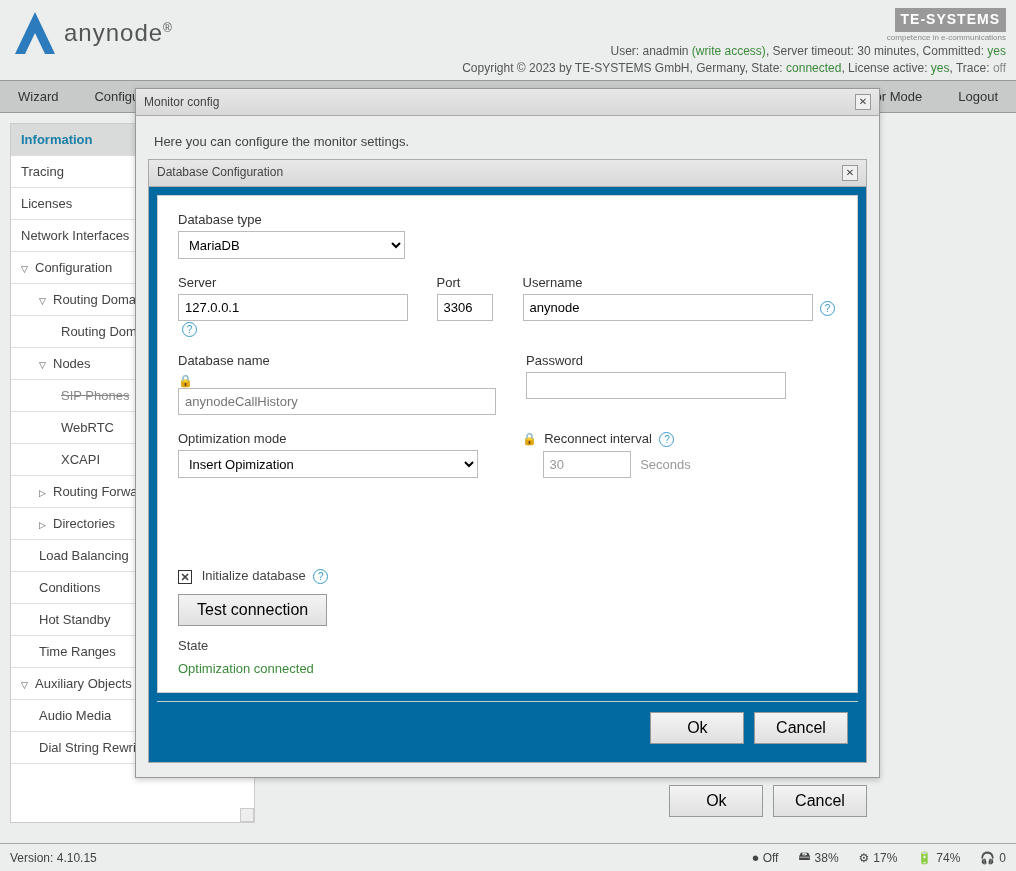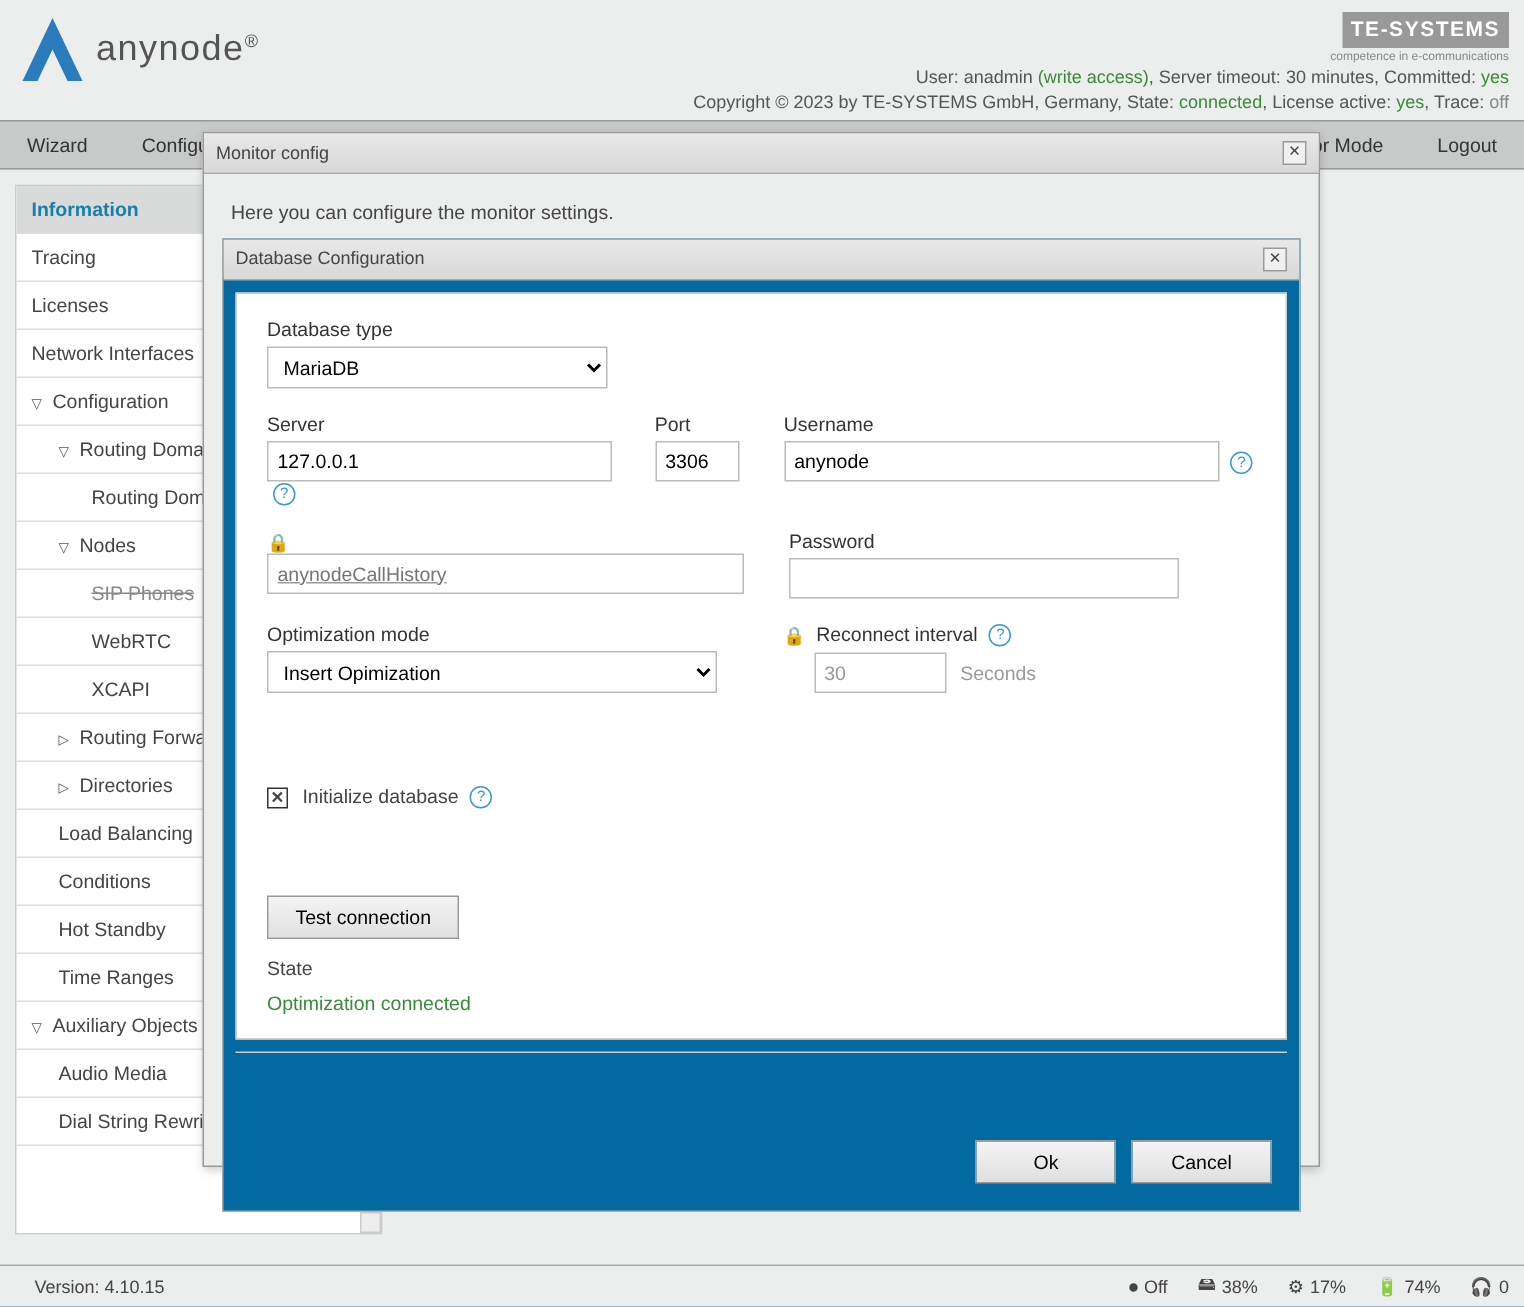--- a/index.html
+++ b/index.html
@@ -48,30 +48,30 @@
 select, input[type=text], input[type=password] { border: 1px solid #bbb; padding: 5px 6px; font-size: 13px; background: #fff; }
 select { width: 227px; height: 28px; }
 .in-server { width: 230px; }
 .in-port { width: 56px; text-align: left; }
 .in-sm { width: 88px; text-align: left; }
 .full { width: 290px; }
 .disabled-input { background: #f0f0f0; color: #999; }
 .help-icon { display: inline-block; width: 15px; height: 15px; border: 1px solid #3a9acb; border-radius: 50%; color: #3a9acb; font-size: 10px; text-align: center; line-height: 14px; margin-left: 4px; vertical-align: middle; cursor: pointer; }
 .lock-icon { display: inline-block; width: 12px; color: #999; font-size: 12px; margin-right: 6px; vertical-align: middle; }
 .chk { display: inline-block; width: 14px; height: 14px; border: 1px solid #333; text-align: center; line-height: 12px; font-size: 11px; font-weight: bold; margin-right: 6px; vertical-align: middle; }
-.btn { background: linear-gradient(#f4f4f4, #e0e0e0); border: 1px solid #999; padding: 6px 18px; cursor: pointer; font-size: 13px; min-width: 94px; margin-top: 48px; }
+.btn { background: linear-gradient(#f4f4f4, #e0e0e0); border: 1px solid #999; padding: 6px 18px; cursor: pointer; font-size: 16px; min-width: 94px; }
 .btn-row { padding: 10px; text-align: right; border-top: 1px solid #ccc; margin: 0 8px 8px 8px; }
 .btn-row .btn { margin-left: 6px; }
 .outer-btn-row { padding: 10px 12px; text-align: right; }
 .outer-btn-row .btn { margin-left: 6px; }
 .state-ok { color: #3a8a3a; margin-top: 8px; }
 
 
 .statusbar { position: absolute; bottom: 0; left: 0; right: 0; height: 28px; border-top: 1px solid #aaa; background: #eceded; display: flex; align-items: center; padding: 0 10px; font-size: 12px; }
-.status-left { flex: 1; margin-left: 13px; }
+.status-left { flex: 1; }
 .status-right { display: flex; gap: 20px; align-items: center; }
 .status-item { display: flex; align-items: center; gap: 4px; }
 .ico { display: inline-block; }
 
 
 .sb-grip { position: absolute; bottom: 0; right: 0; width: 14px; height: 14px; border: 1px solid #ccc; background: #eee; }
 </style>
 </head>
 <body>
 
@@ -173,22 +173,23 @@
           </div>
           <div class="form-col">
             <label class="form-label">Username</label>
             <input type="text" class="full" value="anynode" style="">
             <span class="help-icon">?</span>
           </div>
         </div>
 
         <div class="form-row">
           <div class="form-col">
+            <label class="form-label">Database name</label>
             <span class="lock-icon">🔒</span>
-            <input type="text" class="full disabled-input" style="width: 318px; text-decoration: underline;" disabled="" placeholder="anynodeCallHistory">
+            <input type="text" class="full disabled-input" style="width: 318px;" disabled="" placeholder="anynodeCallHistory">
           </div>
           <div class="form-col">
             <label class="form-label">Password</label>
             <input type="password" class="full" style="width: 260px;">
           </div>
         </div>
 
         <div class="form-row">
           <div class="form-col">
             <label class="form-label">Optimization mode</label>

